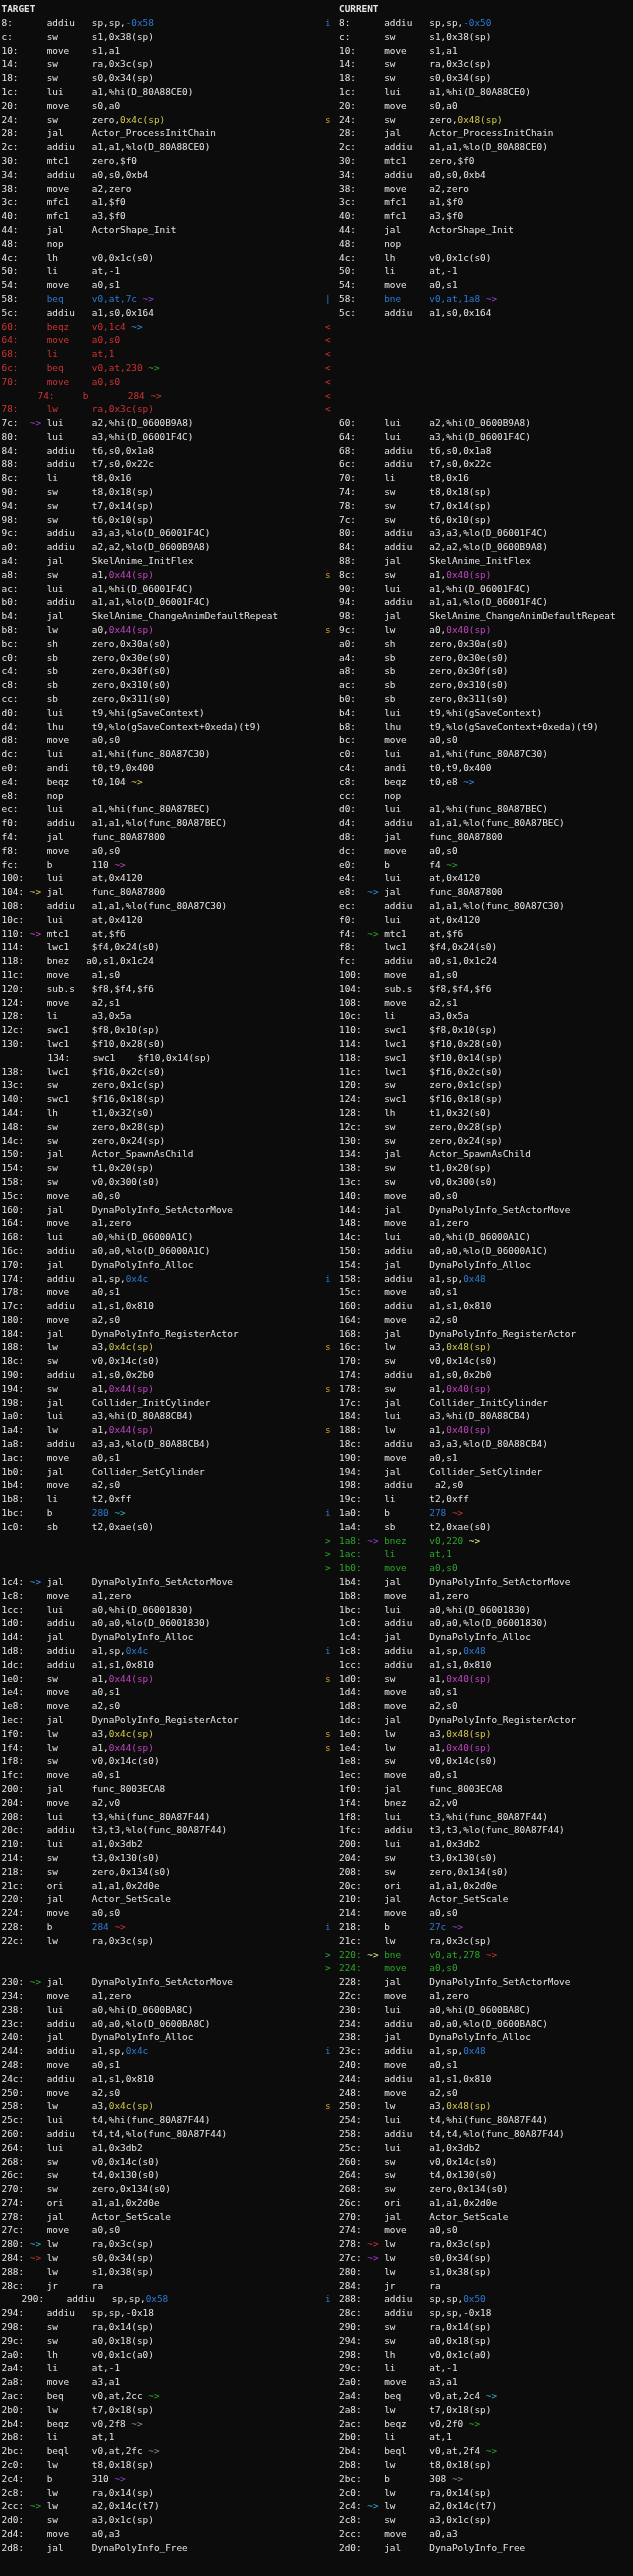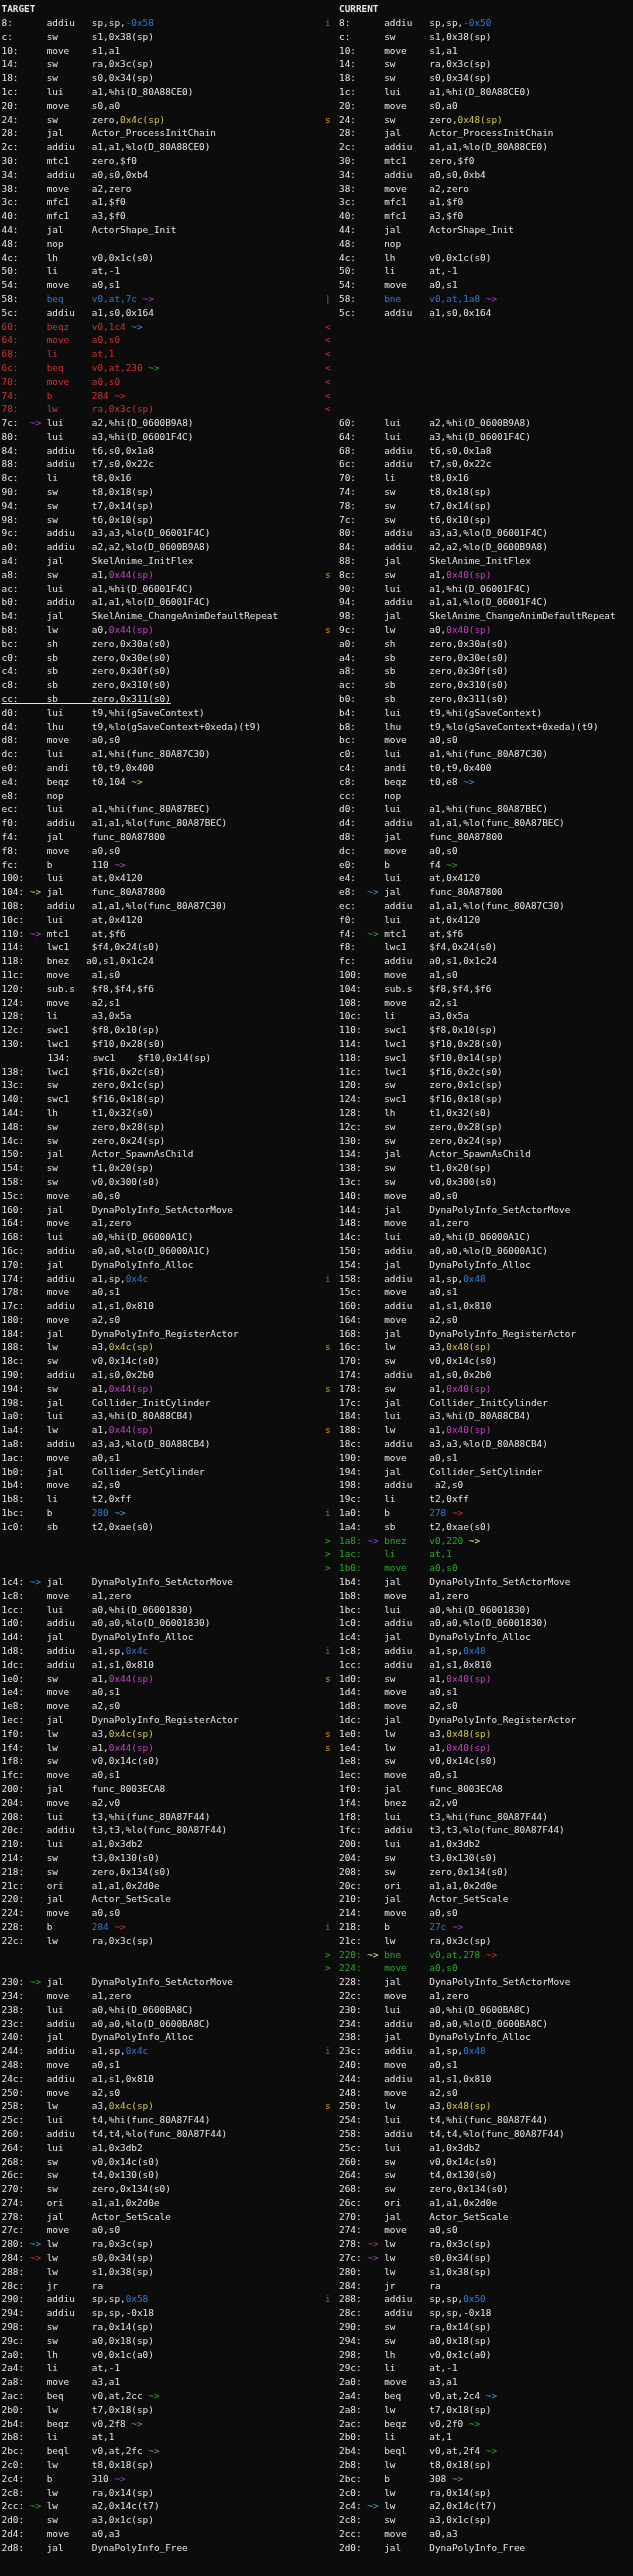--- a/index.html
+++ b/index.html
@@ -46,21 +46,21 @@
       <div class="row"><span class="cell lx" style="color: rgb(228, 228, 228);">4c:     lh      v0,0x1c(s0)</span><span class="cell rx" style="color: rgb(228, 228, 228);">4c:     lh      v0,0x1c(s0)</span></div>
       <div class="row"><span class="cell lx" style="color: rgb(228, 228, 228);">50:     li      at,-1</span><span class="cell rx" style="color: rgb(228, 228, 228);">50:     li      at,-1</span></div>
       <div class="row"><span class="cell lx" style="color: rgb(228, 228, 228);">54:     move    a0,s1</span><span class="cell rx" style="color: rgb(228, 228, 228);">54:     move    a0,s1</span></div>
       <div class="row"><span class="cell lx"><span style="color: rgb(228, 228, 228);">58:     </span><span style="color: rgb(45, 122, 212);">beq     v0,at,7c </span><span style="color: rgb(154, 63, 217);">~&gt;</span></span><span class="cell mx" style="color: rgb(45, 122, 212);">|</span><span class="cell rx"><span style="color: rgb(228, 228, 228);">58:     </span><span style="color: rgb(45, 122, 212);">bne     v0,at,1a8 </span><span style="color: rgb(154, 63, 217);">~&gt;</span></span></div>
       <div class="row"><span class="cell lx" style="color: rgb(228, 228, 228);">5c:     addiu   a1,s0,0x164</span><span class="cell rx" style="color: rgb(228, 228, 228);">5c:     addiu   a1,s0,0x164</span></div>
       <div class="row"><span class="cell lx"><span style="color: rgb(205, 52, 52);">60:     beqz    v0,1c4 </span><span style="color: rgb(60, 140, 235);">~&gt;</span></span><span class="cell mx" style="color: rgb(205, 52, 52);">&lt;</span><span class="cell rx"></span></div>
       <div class="row"><span class="cell lx"><span style="color: rgb(205, 52, 52);">64:     move    a0,s0</span></span><span class="cell mx" style="color: rgb(205, 52, 52);">&lt;</span><span class="cell rx"></span></div>
       <div class="row"><span class="cell lx"><span style="color: rgb(205, 52, 52);">68:     li      at,1</span></span><span class="cell mx" style="color: rgb(205, 52, 52);">&lt;</span><span class="cell rx"></span></div>
       <div class="row"><span class="cell lx"><span style="color: rgb(205, 52, 52);">6c:     beq     v0,at,230 </span><span style="color: rgb(42, 168, 42);">~&gt;</span></span><span class="cell mx" style="color: rgb(205, 52, 52);">&lt;</span><span class="cell rx"></span></div>
       <div class="row"><span class="cell lx"><span style="color: rgb(205, 52, 52);">70:     move    a0,s0</span></span><span class="cell mx" style="color: rgb(205, 52, 52);">&lt;</span><span class="cell rx"></span></div>
-      <div class="row"><span class="cell lx"><span style="color: rgb(205, 52, 52);">74:     b       284 </span><span style="color: rgb(205, 52, 52);">~&gt;</span></span><span class="cell mx" style="color: rgb(205, 52, 52);">&lt;</span><span class="cell rx"></span></div>
+      <div class="row"><span class="cell lx"><span style="color: rgb(205, 52, 52); margin-left: 36px;">74:     b       284 </span><span style="color: rgb(205, 52, 52);">~&gt;</span></span><span class="cell mx" style="color: rgb(205, 52, 52);">&lt;</span><span class="cell rx"></span></div>
       <div class="row"><span class="cell lx"><span style="color: rgb(205, 52, 52);">78:     lw      ra,0x3c(sp)</span></span><span class="cell mx" style="color: rgb(205, 52, 52);">&lt;</span><span class="cell rx"></span></div>
       <div class="row"><span class="cell lx"><span style="color: rgb(228, 228, 228);">7c:  </span><span style="color: rgb(154, 63, 217);">~&gt; </span><span style="color: rgb(228, 228, 228);">lui     a2,%hi(D_0600B9A8)</span></span><span class="cell rx" style="color: rgb(228, 228, 228);">60:     lui     a2,%hi(D_0600B9A8)</span></div>
       <div class="row"><span class="cell lx" style="color: rgb(228, 228, 228);">80:     lui     a3,%hi(D_06001F4C)</span><span class="cell rx" style="color: rgb(228, 228, 228);">64:     lui     a3,%hi(D_06001F4C)</span></div>
       <div class="row"><span class="cell lx" style="color: rgb(228, 228, 228);">84:     addiu   t6,s0,0x1a8</span><span class="cell rx" style="color: rgb(228, 228, 228);">68:     addiu   t6,s0,0x1a8</span></div>
       <div class="row"><span class="cell lx" style="color: rgb(228, 228, 228);">88:     addiu   t7,s0,0x22c</span><span class="cell rx" style="color: rgb(228, 228, 228);">6c:     addiu   t7,s0,0x22c</span></div>
       <div class="row"><span class="cell lx" style="color: rgb(228, 228, 228);">8c:     li      t8,0x16</span><span class="cell rx" style="color: rgb(228, 228, 228);">70:     li      t8,0x16</span></div>
       <div class="row"><span class="cell lx" style="color: rgb(228, 228, 228);">90:     sw      t8,0x18(sp)</span><span class="cell rx" style="color: rgb(228, 228, 228);">74:     sw      t8,0x18(sp)</span></div>
       <div class="row"><span class="cell lx" style="color: rgb(228, 228, 228);">94:     sw      t7,0x14(sp)</span><span class="cell rx" style="color: rgb(228, 228, 228);">78:     sw      t7,0x14(sp)</span></div>
       <div class="row"><span class="cell lx" style="color: rgb(228, 228, 228);">98:     sw      t6,0x10(sp)</span><span class="cell rx" style="color: rgb(228, 228, 228);">7c:     sw      t6,0x10(sp)</span></div>
       <div class="row"><span class="cell lx" style="color: rgb(228, 228, 228);">9c:     addiu   a3,a3,%lo(D_06001F4C)</span><span class="cell rx" style="color: rgb(228, 228, 228);">80:     addiu   a3,a3,%lo(D_06001F4C)</span></div>
@@ -68,21 +68,21 @@
       <div class="row"><span class="cell lx" style="color: rgb(228, 228, 228);">a4:     jal     SkelAnime_InitFlex</span><span class="cell rx" style="color: rgb(228, 228, 228);">88:     jal     SkelAnime_InitFlex</span></div>
       <div class="row"><span class="cell lx"><span style="color: rgb(228, 228, 228);">a8:     sw      a1,</span><span style="color: rgb(196, 66, 196);">0x44(sp)</span></span><span class="cell mx" style="color: rgb(205, 160, 40);">s</span><span class="cell rx"><span style="color: rgb(228, 228, 228);">8c:     sw      a1,</span><span style="color: rgb(196, 66, 196);">0x40(sp)</span></span></div>
       <div class="row"><span class="cell lx" style="color: rgb(228, 228, 228);">ac:     lui     a1,%hi(D_06001F4C)</span><span class="cell rx" style="color: rgb(228, 228, 228);">90:     lui     a1,%hi(D_06001F4C)</span></div>
       <div class="row"><span class="cell lx" style="color: rgb(228, 228, 228);">b0:     addiu   a1,a1,%lo(D_06001F4C)</span><span class="cell rx" style="color: rgb(228, 228, 228);">94:     addiu   a1,a1,%lo(D_06001F4C)</span></div>
       <div class="row"><span class="cell lx" style="color: rgb(228, 228, 228);">b4:     jal     SkelAnime_ChangeAnimDefaultRepeat</span><span class="cell rx" style="color: rgb(228, 228, 228);">98:     jal     SkelAnime_ChangeAnimDefaultRepeat</span></div>
       <div class="row"><span class="cell lx"><span style="color: rgb(228, 228, 228);">b8:     lw      a0,</span><span style="color: rgb(196, 66, 196);">0x44(sp)</span></span><span class="cell mx" style="color: rgb(205, 160, 40);">s</span><span class="cell rx"><span style="color: rgb(228, 228, 228);">9c:     lw      a0,</span><span style="color: rgb(196, 66, 196);">0x40(sp)</span></span></div>
       <div class="row"><span class="cell lx" style="color: rgb(228, 228, 228);">bc:     sh      zero,0x30a(s0)</span><span class="cell rx" style="color: rgb(228, 228, 228);">a0:     sh      zero,0x30a(s0)</span></div>
       <div class="row"><span class="cell lx" style="color: rgb(228, 228, 228);">c0:     sb      zero,0x30e(s0)</span><span class="cell rx" style="color: rgb(228, 228, 228);">a4:     sb      zero,0x30e(s0)</span></div>
       <div class="row"><span class="cell lx" style="color: rgb(228, 228, 228);">c4:     sb      zero,0x30f(s0)</span><span class="cell rx" style="color: rgb(228, 228, 228);">a8:     sb      zero,0x30f(s0)</span></div>
       <div class="row"><span class="cell lx" style="color: rgb(228, 228, 228);">c8:     sb      zero,0x310(s0)</span><span class="cell rx" style="color: rgb(228, 228, 228);">ac:     sb      zero,0x310(s0)</span></div>
-      <div class="row"><span class="cell lx" style="color: rgb(228, 228, 228); text-decoration: underline;">cc:     sb      zero,0x311(s0)</span><span class="cell rx" style="color: rgb(228, 228, 228);">b0:     sb      zero,0x311(s0)</span></div>
+      <div class="row"><span class="cell lx" style="color: rgb(228, 228, 228);">cc:     sb      zero,0x311(s0)</span><span class="cell rx" style="color: rgb(228, 228, 228);">b0:     sb      zero,0x311(s0)</span></div>
       <div class="row"><span class="cell lx" style="color: rgb(228, 228, 228);">d0:     lui     t9,%hi(gSaveContext)</span><span class="cell rx" style="color: rgb(228, 228, 228);">b4:     lui     t9,%hi(gSaveContext)</span></div>
       <div class="row"><span class="cell lx" style="color: rgb(228, 228, 228);">d4:     lhu     t9,%lo(gSaveContext+0xeda)(t9)</span><span class="cell rx" style="color: rgb(228, 228, 228);">b8:     lhu     t9,%lo(gSaveContext+0xeda)(t9)</span></div>
       <div class="row"><span class="cell lx" style="color: rgb(228, 228, 228);">d8:     move    a0,s0</span><span class="cell rx" style="color: rgb(228, 228, 228);">bc:     move    a0,s0</span></div>
       <div class="row"><span class="cell lx" style="color: rgb(228, 228, 228);">dc:     lui     a1,%hi(func_80A87C30)</span><span class="cell rx" style="color: rgb(228, 228, 228);">c0:     lui     a1,%hi(func_80A87C30)</span></div>
       <div class="row"><span class="cell lx" style="color: rgb(228, 228, 228);">e0:     andi    t0,t9,0x400</span><span class="cell rx" style="color: rgb(228, 228, 228);">c4:     andi    t0,t9,0x400</span></div>
       <div class="row"><span class="cell lx"><span style="color: rgb(228, 228, 228);">e4:     beqz    t0,104 </span><span style="color: rgb(210, 200, 75);">~&gt;</span></span><span class="cell rx"><span style="color: rgb(228, 228, 228);">c8:     beqz    t0,e8 </span><span style="color: rgb(60, 140, 235);">~&gt;</span></span></div>
       <div class="row"><span class="cell lx" style="color: rgb(228, 228, 228);">e8:     nop</span><span class="cell rx" style="color: rgb(228, 228, 228);">cc:     nop</span></div>
       <div class="row"><span class="cell lx" style="color: rgb(228, 228, 228);">ec:     lui     a1,%hi(func_80A87BEC)</span><span class="cell rx" style="color: rgb(228, 228, 228);">d0:     lui     a1,%hi(func_80A87BEC)</span></div>
       <div class="row"><span class="cell lx" style="color: rgb(228, 228, 228);">f0:     addiu   a1,a1,%lo(func_80A87BEC)</span><span class="cell rx" style="color: rgb(228, 228, 228);">d4:     addiu   a1,a1,%lo(func_80A87BEC)</span></div>
       <div class="row"><span class="cell lx" style="color: rgb(228, 228, 228);">f4:     jal     func_80A87800</span><span class="cell rx" style="color: rgb(228, 228, 228);">d8:     jal     func_80A87800</span></div>
@@ -184,21 +184,21 @@
       <div class="row"><span class="cell lx" style="color: rgb(228, 228, 228);">268:    sw      v0,0x14c(s0)</span><span class="cell rx" style="color: rgb(228, 228, 228);">260:    sw      v0,0x14c(s0)</span></div>
       <div class="row"><span class="cell lx" style="color: rgb(228, 228, 228);">26c:    sw      t4,0x130(s0)</span><span class="cell rx" style="color: rgb(228, 228, 228);">264:    sw      t4,0x130(s0)</span></div>
       <div class="row"><span class="cell lx" style="color: rgb(228, 228, 228);">270:    sw      zero,0x134(s0)</span><span class="cell rx" style="color: rgb(228, 228, 228);">268:    sw      zero,0x134(s0)</span></div>
       <div class="row"><span class="cell lx" style="color: rgb(228, 228, 228);">274:    ori     a1,a1,0x2d0e</span><span class="cell rx" style="color: rgb(228, 228, 228);">26c:    ori     a1,a1,0x2d0e</span></div>
       <div class="row"><span class="cell lx" style="color: rgb(228, 228, 228);">278:    jal     Actor_SetScale</span><span class="cell rx" style="color: rgb(228, 228, 228);">270:    jal     Actor_SetScale</span></div>
       <div class="row"><span class="cell lx" style="color: rgb(228, 228, 228);">27c:    move    a0,s0</span><span class="cell rx" style="color: rgb(228, 228, 228);">274:    move    a0,s0</span></div>
       <div class="row"><span class="cell lx"><span style="color: rgb(228, 228, 228);">280: </span><span style="color: rgb(45, 175, 200);">~&gt; </span><span style="color: rgb(228, 228, 228);">lw      ra,0x3c(sp)</span></span><span class="cell rx"><span style="color: rgb(228, 228, 228);">278: </span><span style="color: rgb(205, 52, 52);">~&gt; </span><span style="color: rgb(228, 228, 228);">lw      ra,0x3c(sp)</span></span></div>
       <div class="row"><span class="cell lx"><span style="color: rgb(228, 228, 228);">284: </span><span style="color: rgb(205, 52, 52);">~&gt; </span><span style="color: rgb(228, 228, 228);">lw      s0,0x34(sp)</span></span><span class="cell rx"><span style="color: rgb(228, 228, 228);">27c: </span><span style="color: rgb(154, 63, 217);">~&gt; </span><span style="color: rgb(228, 228, 228);">lw      s0,0x34(sp)</span></span></div>
       <div class="row"><span class="cell lx" style="color: rgb(228, 228, 228);">288:    lw      s1,0x38(sp)</span><span class="cell rx" style="color: rgb(228, 228, 228);">280:    lw      s1,0x38(sp)</span></div>
       <div class="row"><span class="cell lx" style="color: rgb(228, 228, 228);">28c:    jr      ra</span><span class="cell rx" style="color: rgb(228, 228, 228);">284:    jr      ra</span></div>
-      <div class="row"><span class="cell lx"><span style="color: rgb(228, 228, 228);">290:    addiu   sp,sp,</span><span style="color: rgb(45, 122, 212);">0x58</span></span><span class="cell mx" style="color: rgb(45, 122, 212);">i</span><span class="cell rx"><span style="color: rgb(228, 228, 228);">288:    addiu   sp,sp,</span><span style="color: rgb(45, 122, 212);">0x50</span></span></div>
+      <div class="row"><span class="cell lx"><span style="color: rgb(228, 228, 228); margin-left: 20px;">290:    addiu   sp,sp,</span><span style="color: rgb(45, 122, 212);">0x58</span></span><span class="cell mx" style="color: rgb(45, 122, 212);">i</span><span class="cell rx"><span style="color: rgb(228, 228, 228);">288:    addiu   sp,sp,</span><span style="color: rgb(45, 122, 212);">0x50</span></span></div>
       <div class="row"><span class="cell lx" style="color: rgb(228, 228, 228);">294:    addiu   sp,sp,-0x18</span><span class="cell rx" style="color: rgb(228, 228, 228);">28c:    addiu   sp,sp,-0x18</span></div>
       <div class="row"><span class="cell lx" style="color: rgb(228, 228, 228);">298:    sw      ra,0x14(sp)</span><span class="cell rx" style="color: rgb(228, 228, 228);">290:    sw      ra,0x14(sp)</span></div>
       <div class="row"><span class="cell lx" style="color: rgb(228, 228, 228);">29c:    sw      a0,0x18(sp)</span><span class="cell rx" style="color: rgb(228, 228, 228);">294:    sw      a0,0x18(sp)</span></div>
       <div class="row"><span class="cell lx" style="color: rgb(228, 228, 228);">2a0:    lh      v0,0x1c(a0)</span><span class="cell rx" style="color: rgb(228, 228, 228);">298:    lh      v0,0x1c(a0)</span></div>
       <div class="row"><span class="cell lx" style="color: rgb(228, 228, 228);">2a4:    li      at,-1</span><span class="cell rx" style="color: rgb(228, 228, 228);">29c:    li      at,-1</span></div>
       <div class="row"><span class="cell lx" style="color: rgb(228, 228, 228);">2a8:    move    a3,a1</span><span class="cell rx" style="color: rgb(228, 228, 228);">2a0:    move    a3,a1</span></div>
       <div class="row"><span class="cell lx"><span style="color: rgb(228, 228, 228);">2ac:    beq     v0,at,2cc </span><span style="color: rgb(42, 168, 42);">~&gt;</span></span><span class="cell rx"><span style="color: rgb(228, 228, 228);">2a4:    beq     v0,at,2c4 </span><span style="color: rgb(45, 175, 200);">~&gt;</span></span></div>
       <div class="row"><span class="cell lx" style="color: rgb(228, 228, 228);">2b0:    lw      t7,0x18(sp)</span><span class="cell rx" style="color: rgb(228, 228, 228);">2a8:    lw      t7,0x18(sp)</span></div>
       <div class="row"><span class="cell lx"><span style="color: rgb(228, 228, 228);">2b4:    beqz    v0,2f8 </span><span style="color: rgb(138, 138, 138);">~&gt;</span></span><span class="cell rx"><span style="color: rgb(228, 228, 228);">2ac:    beqz    v0,2f0 </span><span style="color: rgb(42, 168, 42);">~&gt;</span></span></div>
       <div class="row"><span class="cell lx" style="color: rgb(228, 228, 228);">2b8:    li      at,1</span><span class="cell rx" style="color: rgb(228, 228, 228);">2b0:    li      at,1</span></div>

